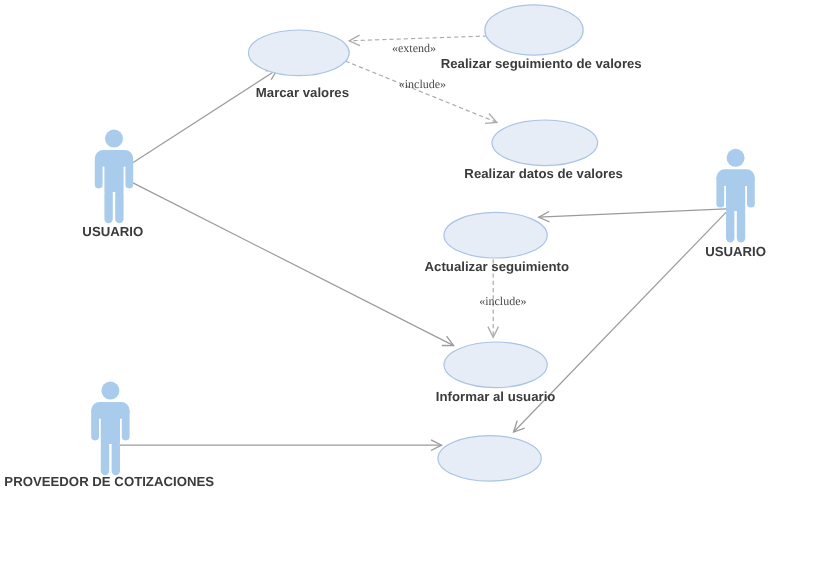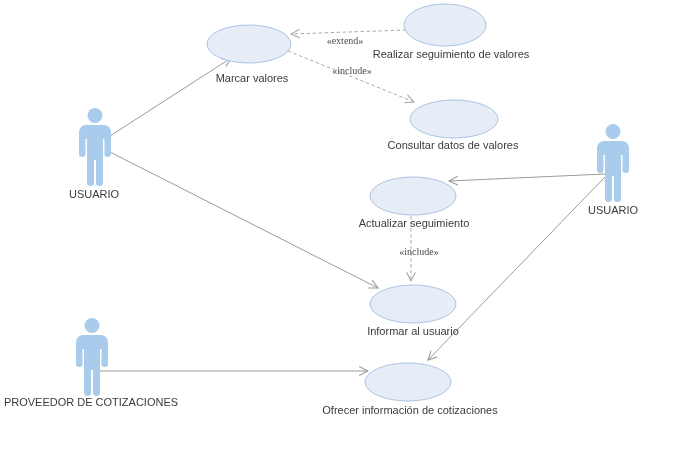--- a/index.html
+++ b/index.html
@@ -13,21 +13,21 @@
     overflow: hidden;
   }
   .canvas > svg { position: absolute; left: 0; top: 0; }
   .lbl {
     position: absolute;
     transform: translateX(-50%);
     white-space: nowrap;
     color: var(--label-text, #3b3b3b);
     line-height: 1.15;
   }
-  .name  { font-size: 11px; font-weight: normal; }
+  .name  { font-size: 11px; font-weight: bold; }
   .stereo { font-size: 10px; font-weight: normal; color: #4a4a4a; font-family: Liberation Serif, serif; }
   .uc     { fill: var(--usecase-fill, #e7edf6); stroke: var(--usecase-stroke, #a9c4e4); stroke-width: 1; }
   .link   { stroke: var(--line, #9b9b9b); stroke-width: 1; fill: none; }
   .dashed { stroke: var(--dashed-line, #ababab); stroke-dasharray: 3.5 2.5; }
   .person { fill: var(--actor-fill, #a9ccec); stroke: none; }
   .mk-solid  { stroke: var(--line, #9b9b9b); fill: none; stroke-width: 1; }
   .mk-dashed { stroke: var(--dashed-line, #ababab); fill: none; stroke-width: 1; }
 </style>
 </head>
 <body>
@@ -78,24 +78,23 @@
 
     <g class="person">
       <use href="#person" transform="translate(79,108)"></use>
       <use href="#person" transform="translate(597,124)"></use>
       <use href="#person" transform="translate(76,318)"></use>
     </g>
   </svg>
 
   <div class="lbl name" style="left:252px; top:72px">Marcar valores</div>
   <div class="lbl name" style="left:451px; top:48px">Realizar seguimiento de valores</div>
-  <div class="lbl name" style="left:453px; top:139px">Consultar datos de valores</div>
+  <div class="lbl name" style="left:453px; top:139px">Realizar datos de valores</div>
   <div class="lbl name" style="left:414px; top:217px">Actualizar seguimiento</div>
   <div class="lbl name" style="left:413px; top:325px">Informar al usuario</div>
-  <div class="lbl name" style="left:410px; top:404px">Ofrecer información de cotizaciones</div>
 
   <div class="lbl name" style="left:94px; top:188px">USUARIO</div>
   <div class="lbl name" style="left:613px; top:204px">USUARIO</div>
   <div class="lbl name" style="left:91px; top:396px">PROVEEDOR DE COTIZACIONES</div>
 
   <div class="lbl stereo" style="left:345px; top:35px">«extend»</div>
   <div class="lbl stereo" style="left:352px; top:65px">«include»</div>
   <div class="lbl stereo" style="left:419px; top:246px">«include»</div>
 
 </div>

